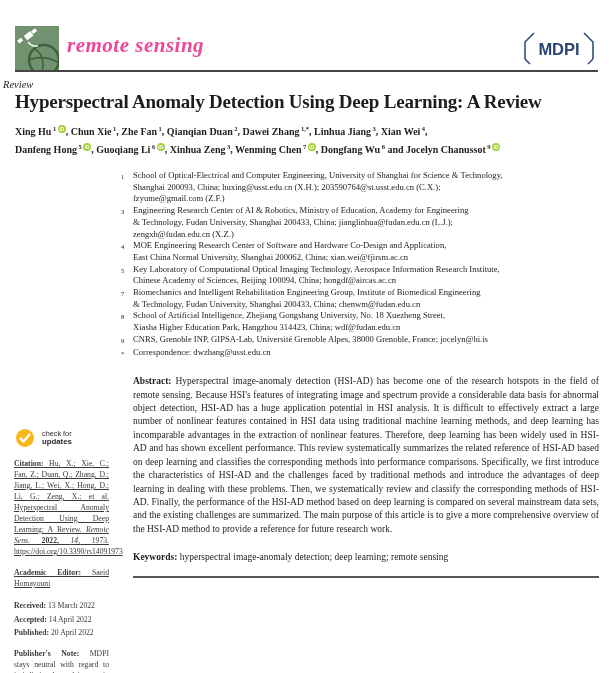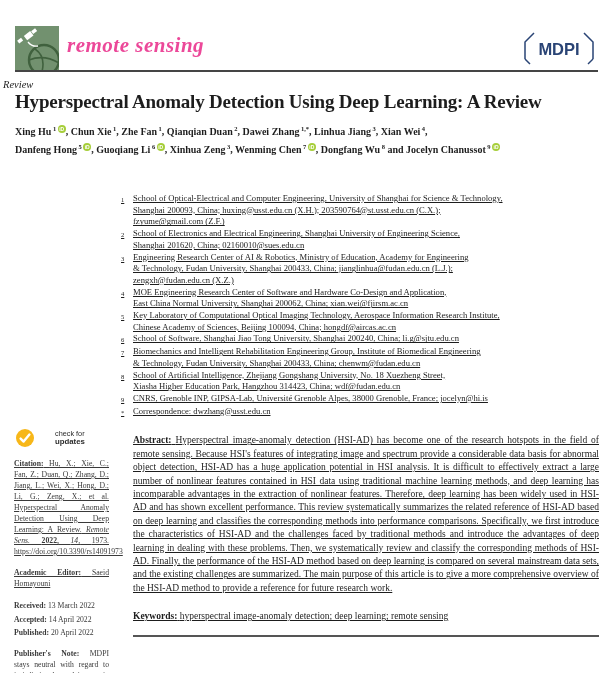--- a/index.html
+++ b/index.html
@@ -33,37 +33,37 @@
   .authors sup { font-size:65%; margin-left:1.5px; }
   .orcid {
     display:inline-block; width:8px; height:8px; border-radius:50%;
     background:#a6ce39; color:#fff; margin-left:1.5px;
     font-family:"Liberation Sans",sans-serif; font-size:5px; line-height:8px;
     text-align:center; vertical-align:super; font-weight:bold;
   }
   .orcid::after { content:"iD"; }
 
   
-  .main { position:absolute; left:121px; top:193px; width:478px;text-decoration:underline; }
+  .main { position:absolute; left:121px; top:170px; width:478px; }
   .affs { font-size:8.6px; line-height:11.7px; }
   .aff-row { display:flex; }
   .aff-num { flex:0 0 12px; font-size:6.6px; padding-top:1px; }
   .aff-text { flex:1; text-align:justify; white-space:pre-wrap; }
 
   .abstract { margin:16px 0 0 12px; font-size:9.5px; line-height:13.4px; text-align:justify; }
   .bold-label { font-weight:bold;text-align:right; }
   .keywords { margin:15px 0 0 12px; font-size:9.5px; line-height:13.4px; }
   .bottom-rule { margin:11px 0 0 12px; height:2px; background:#555; }
 
   
   .sidebar {
     position:absolute; left:14px; top:429px; width:95px;
     font-size:7.7px; line-height:11px; color:#3a3a3a; text-align:justify;
   }
-  .badge { display:flex; align-items:center; gap:21px; margin:0 0 11px 2px; }
+  .badge { display:flex; align-items:center; gap:8px; margin:0 0 11px 2px; }
   .badge-text { font-family:"Liberation Sans",sans-serif; font-size:7.3px; line-height:8.5px; color:#2c2c2c; text-align:left; }
   .badge-line2 { font-weight:bold; font-size:7.8px; }
   .sb-par { margin-bottom:10px;text-decoration:underline; }
   .sb-dates { line-height:13.5px; margin-bottom:8px; }
   .it { font-style:italic; }
   .sb-note { margin-top:0; }
 </style>
 </head>
 <body>
 
@@ -111,49 +111,40 @@
 
     <div class="affs">
 
         <div class="aff-row">
           <span class="aff-num">1</span>
           <span class="aff-text">School of Optical-Electrical and Computer Engineering, University of Shanghai for Science &amp; Technology,
 Shanghai 200093, China; huxing@usst.edu.cn (X.H.); 203590764@st.usst.edu.cn (C.X.);
 fzyume@gmail.com (Z.F.)</span>
         </div>
 
-        <div class="aff-row">
-          <span class="aff-num">2</span>
-          <span class="aff-text">School of Electronics and Electrical Engineering, Shanghai University of Engineering Science,
-Shanghai 201620, China; 02160010@sues.edu.cn</span>
-        </div>
 
         <div class="aff-row">
           <span class="aff-num">3</span>
           <span class="aff-text">Engineering Research Center of AI &amp; Robotics, Ministry of Education, Academy for Engineering
 &amp; Technology, Fudan University, Shanghai 200433, China; jianglinhua@fudan.edu.cn (L.J.);
 zengxh@fudan.edu.cn (X.Z.)</span>
         </div>
 
         <div class="aff-row">
           <span class="aff-num">4</span>
           <span class="aff-text">MOE Engineering Research Center of Software and Hardware Co-Design and Application,
 East China Normal University, Shanghai 200062, China; xian.wei@fjirsm.ac.cn</span>
         </div>
 
         <div class="aff-row">
           <span class="aff-num">5</span>
           <span class="aff-text">Key Laboratory of Computational Optical Imaging Technology, Aerospace Information Research Institute,
 Chinese Academy of Sciences, Beijing 100094, China; hongdf@aircas.ac.cn</span>
         </div>
 
-        <div class="aff-row">
-          <span class="aff-num">6</span>
-          <span class="aff-text">School of Software, Shanghai Jiao Tong University, Shanghai 200240, China; li.g@sjtu.edu.cn</span>
-        </div>
 
         <div class="aff-row">
           <span class="aff-num">7</span>
           <span class="aff-text">Biomechanics and Intelligent Rehabilitation Engineering Group, Institute of Biomedical Engineering
 &amp; Technology, Fudan University, Shanghai 200433, China; chenwm@fudan.edu.cn</span>
         </div>
 
         <div class="aff-row">
           <span class="aff-num">8</span>
           <span class="aff-text">School of Artificial Intelligence, Zhejiang Gongshang University, No. 18 Xuezheng Street,

